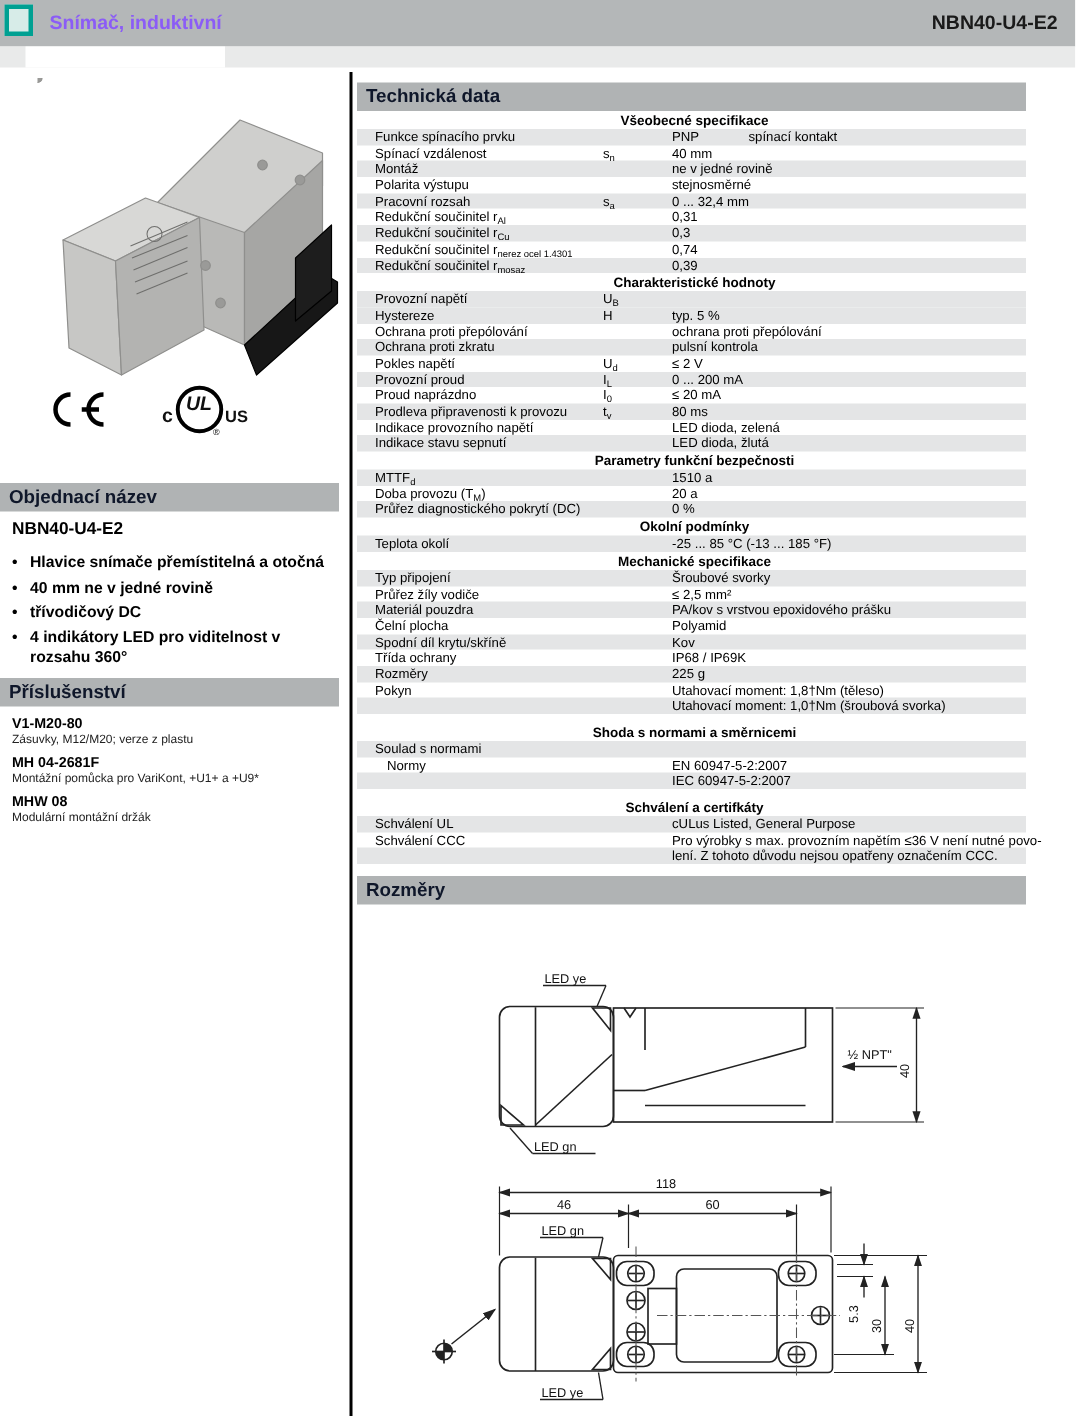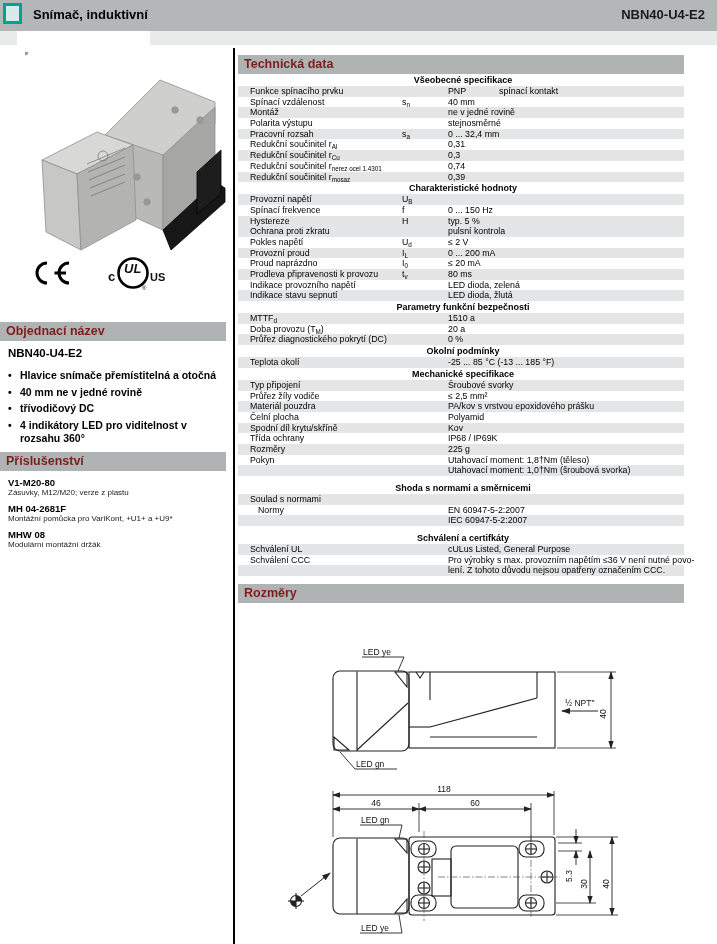--- a/index.html
+++ b/index.html
@@ -2,28 +2,28 @@
 <html><head>
 <meta charset="utf-8">
 <style>
   html,body{margin:0;padding:0;background:#fff;}
   .page{position:relative;width:717px;height:944px;background:#fff;overflow:hidden;
         font-family:"Liberation Sans",sans-serif;color:#000;}
   
   .hdrbar{position:absolute;left:0;top:0;width:717px;height:31px;background:#b4b7b8;}
   .logo{position:absolute;left:3px;top:3px;width:19px;height:21px;background:#d7ece8;
         border:3px solid #00a092;box-sizing:border-box;}
-  .hdrtitle{position:absolute;left:33px;top:7px;font-size:13px;font-weight:bold;color:#000000;}
+  .hdrtitle{position:absolute;left:33px;top:7px;font-size:13px;font-weight:bold;color:#8b5cf6;}
   .hdrpn{position:absolute;right:12px;top:7px;font-size:13px;font-weight:bold;color:#1a1a1a;}
   .band{position:absolute;left:0;top:31px;width:717px;height:14px;background:#e9eaea;}
   .bandnotch{position:absolute;left:17px;top:31px;width:133px;height:14px;background:#fff;}
   .divider{position:absolute;left:233px;top:48px;width:2px;height:896px;background:#000;}
   
   .secbar{position:absolute;height:19px;background:#b0b3b4;font-size:12.5px;font-weight:bold;
-          color:#7f1d1d;line-height:19px;padding-left:6px;box-sizing:border-box;}
+          color:#0f172a;line-height:19px;padding-left:6px;box-sizing:border-box;}
   .bar-left{left:0;width:226px;}
   .bar-right{left:238px;width:446px;}
   
   .ordername{position:absolute;left:8px;top:347px;font-size:11.5px;font-weight:bold;}
   .features{position:absolute;left:8px;top:369px;width:214px;}
   .feat{display:flex;font-size:10.5px;font-weight:bold;line-height:13.5px;margin-bottom:3px;}
   .feat .dot{width:12px;flex:none;}
   .accs{position:absolute;left:8px;top:477px;width:214px;}
   .acc{margin-bottom:5px;}
   .accname{font-size:9.5px;font-weight:bold;line-height:11px;}
@@ -182,29 +182,29 @@
       <div class="trow stripe">
         <span class="tl"><span>Redukční součinitel r</span><sub>mosaz</sub></span>
         <span class="tsym"></span>
         <span class="tval"><span>0,39</span></span>
       </div>
       <div class="tsec-h">Charakteristické hodnoty</div>
       <div class="trow stripe">
         <span class="tl"><span>Provozní napětí</span></span>
         <span class="tsym"><span>U</span><sub>B</sub></span>
       </div>
-      <div class="trow">
-        <span class="tl"><span>Spínací frekvence</span></span>
-        <span class="tsym"><span>f</span></span>
-        <span class="tval"><span>0 ... 150 Hz</span></span>
-      </div>
       <div class="trow stripe">
         <span class="tl"><span>Hystereze</span></span>
         <span class="tsym"><span>H</span></span>
         <span class="tval"><span>typ. 5  %</span></span>
+      </div>
+      <div class="trow">
+        <span class="tl"><span>Ochrana proti přepólování</span></span>
+        <span class="tsym"></span>
+        <span class="tval"><span>ochrana proti přepólování</span></span>
       </div>
       <div class="trow stripe">
         <span class="tl"><span>Ochrana proti zkratu</span></span>
         <span class="tsym"></span>
         <span class="tval"><span>pulsní kontrola</span></span>
       </div>
       <div class="trow">
         <span class="tl"><span>Pokles napětí</span></span>
         <span class="tsym"><span>U</span><sub>d</sub></span>
         <span class="tval"><span>≤ 2 V</span></span>

